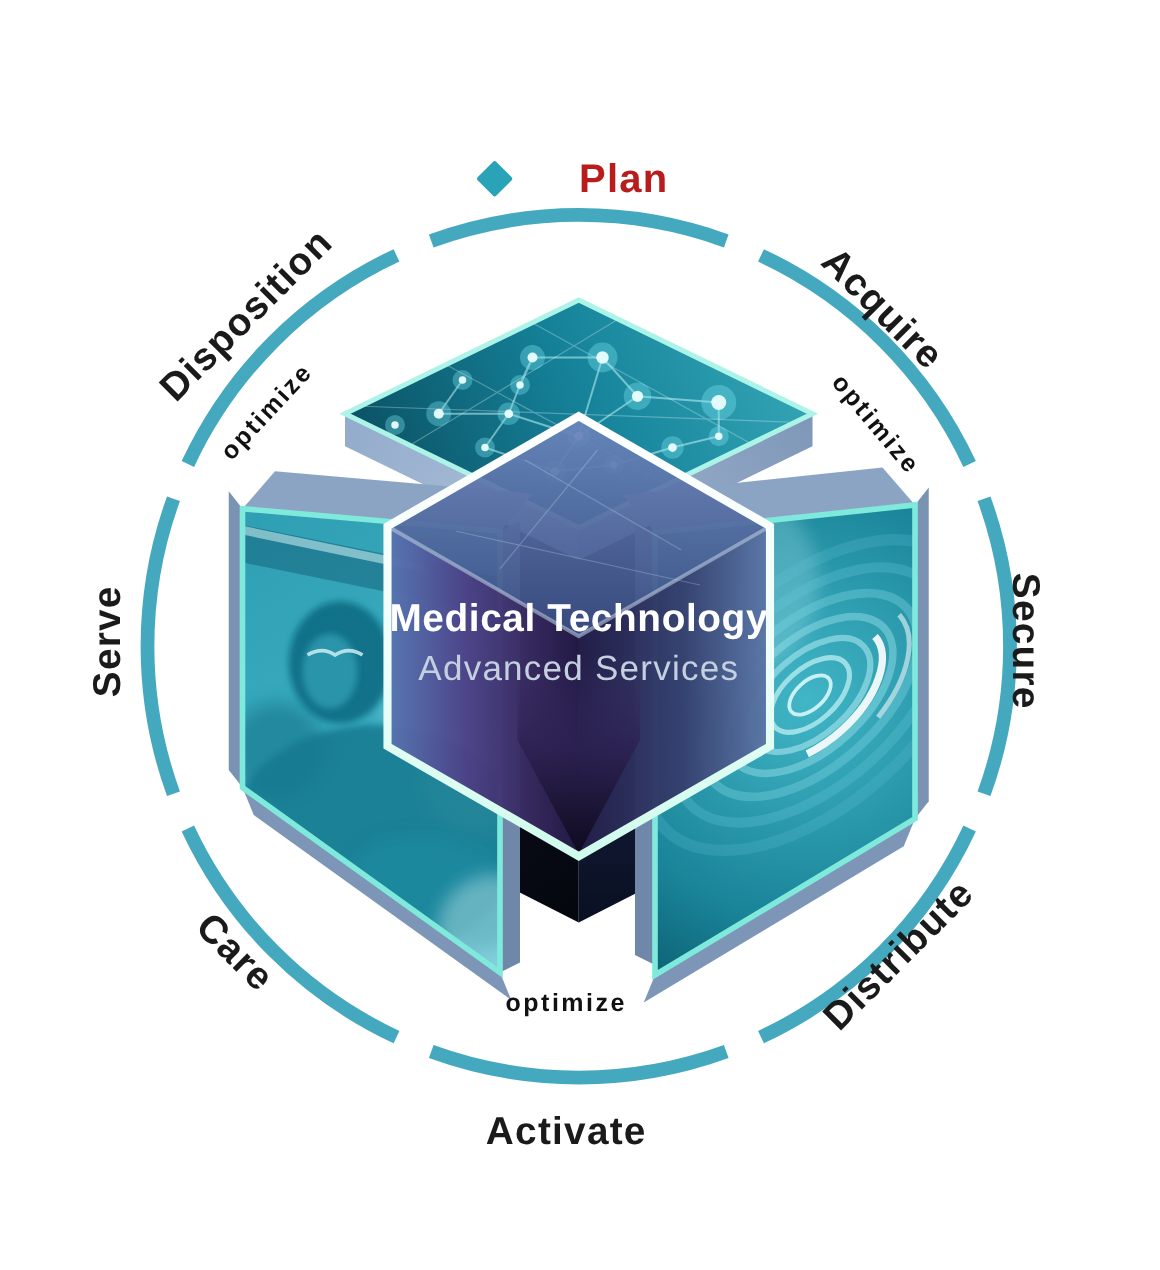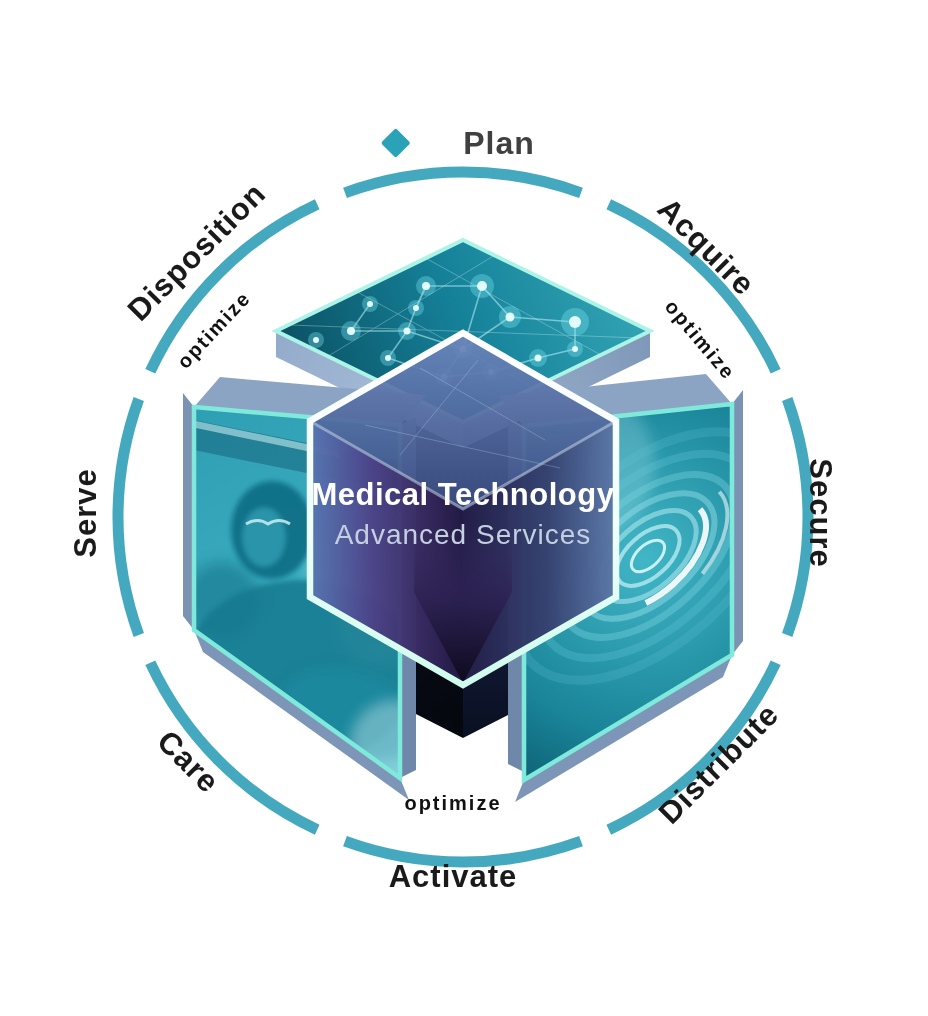--- a/index.html
+++ b/index.html
@@ -21,21 +21,21 @@
   .plan-row{
     position:absolute;z-index:3;display:flex;align-items:center;gap:13px;
     transform:translate(-50%,-50%);
   }
   .plan-diamond{
     width:21px;height:21px;background:#2AA2B8;border-radius:2px;
     transform:rotate(45deg);flex:0 0 auto;
   }
   .plan-text{
     font-family:"Liberation Sans",sans-serif;font-weight:700;font-size:32px;
-    letter-spacing:1px;color:#404040;margin-left:44px;
+    letter-spacing:1px;color:#b91c1c;margin-left:44px;
   }
 </style>
 </head>
 <body>
 
 <div class="stage">
 
 <svg width="928" height="1016" viewBox="0 0 928 1016" aria-hidden="true">
   <defs>
     <linearGradient id="gLid" gradientUnits="userSpaceOnUse" x1="300" y1="400" x2="640" y2="265">
@@ -265,21 +265,21 @@
   </g>
 </svg>
 
   <div class="plan-row" style="left:460px;top:143px;">
     <span class="plan-diamond"></span>
     <span class="plan-text">Plan</span>
   </div>
   <div class="lbl" style="left:706px;top:247px;transform:translate(-50%,-50%) rotate(45deg);">Acquire</div>
   <div class="lbl" style="left:820px;top:513px;transform:translate(-50%,-50%) rotate(90deg);">Secure</div>
   <div class="lbl" style="left:719px;top:764px;transform:translate(-50%,-50%) rotate(-45deg);">Distribute</div>
-  <div class="lbl" style="left:453px;top:877px;transform:translate(-50%,-50%);">Activate</div>
+  <div class="lbl" style="left:453px;top:905px;transform:translate(-50%,-50%);">Activate</div>
   <div class="lbl" style="left:188px;top:762px;transform:translate(-50%,-50%) rotate(45deg);">Care</div>
   <div class="lbl" style="left:86px;top:513px;transform:translate(-50%,-50%) rotate(-90deg);">Serve</div>
   <div class="lbl" style="left:197px;top:252px;transform:translate(-50%,-50%) rotate(-45deg);">Disposition</div>
 
   <div class="opt" style="left:214px;top:330px;transform:translate(-50%,-50%) rotate(-47deg);">optimize</div>
   <div class="opt" style="left:700px;top:340px;transform:translate(-50%,-50%) rotate(50deg);">optimize</div>
   <div class="opt" style="left:453px;top:803px;transform:translate(-50%,-50%);">optimize</div>
 
 </div>
 

